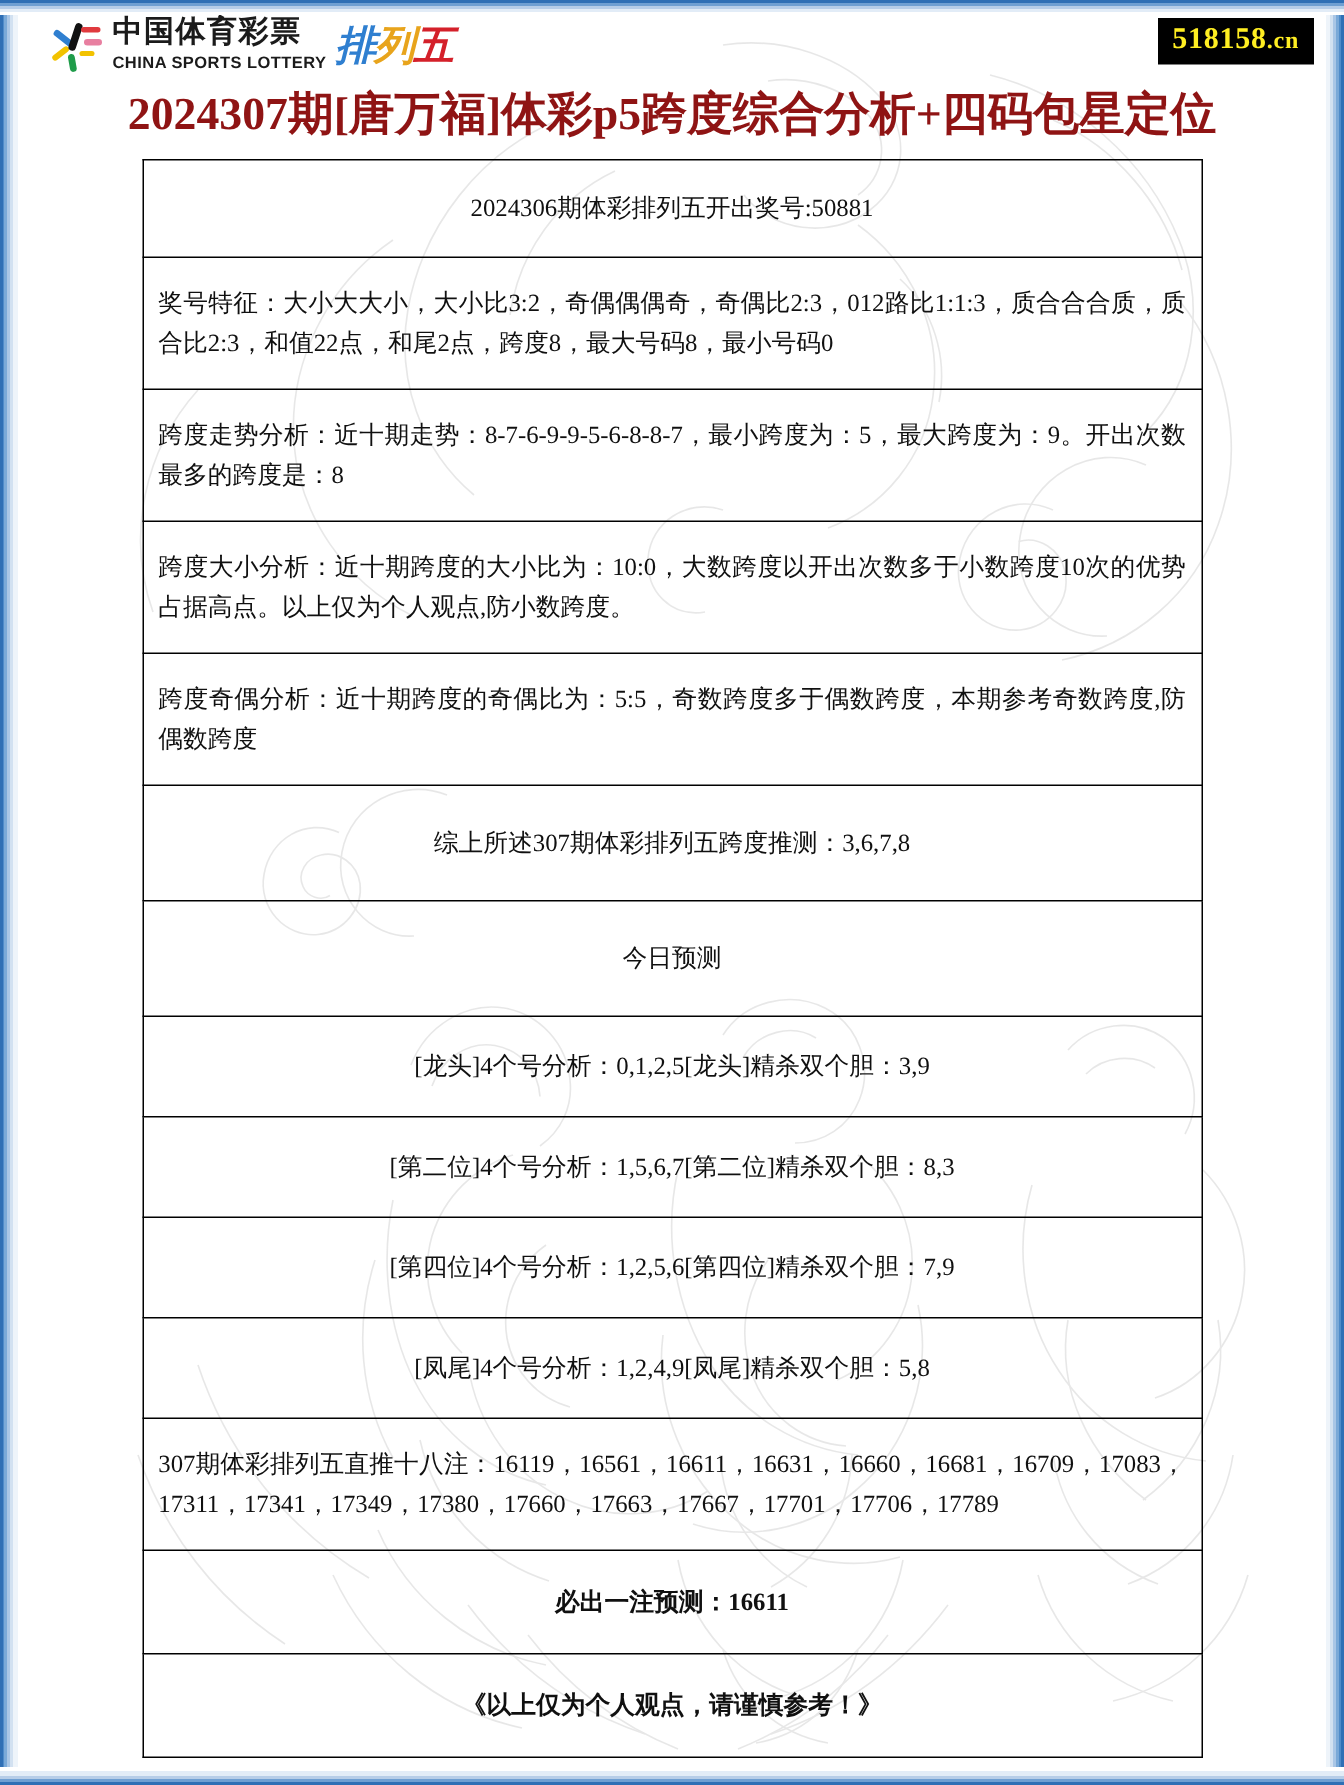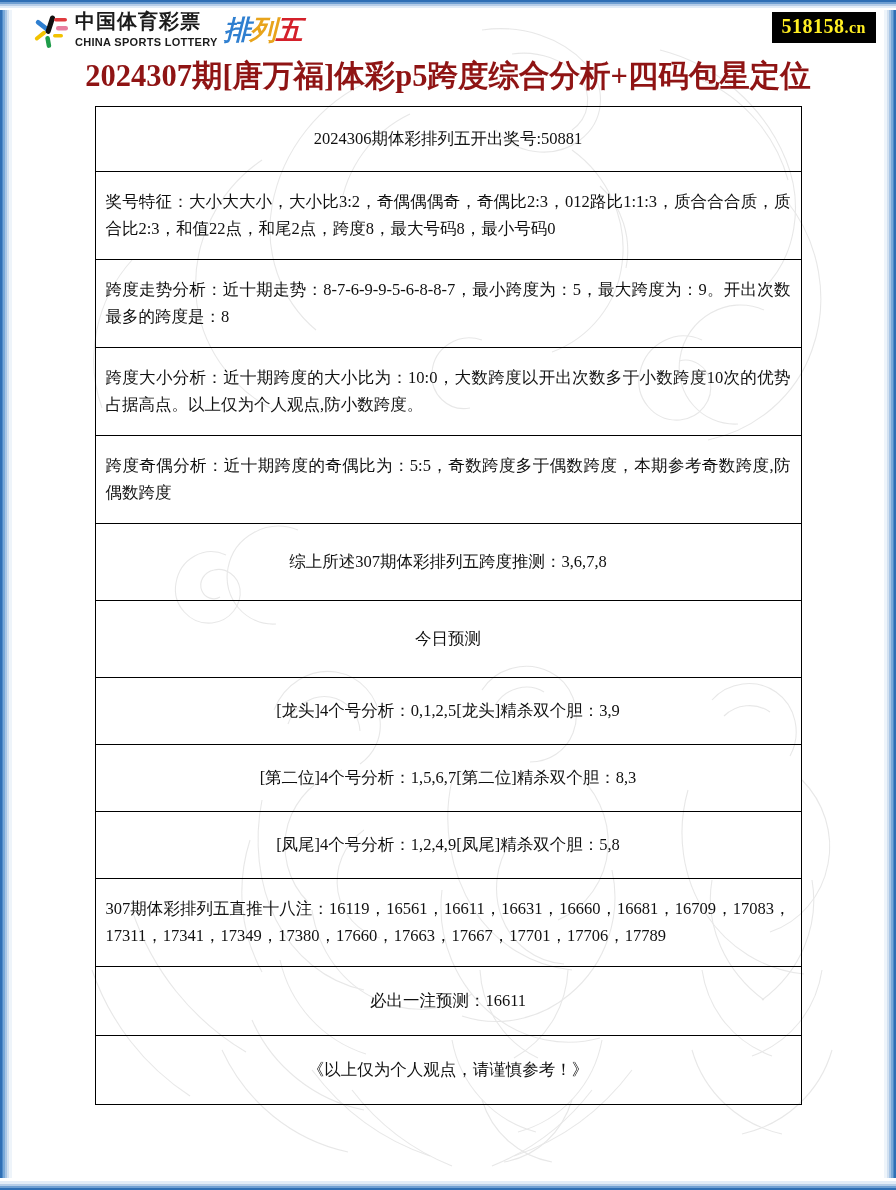--- a/index.html
+++ b/index.html
@@ -185,21 +185,21 @@
     color: #101010;
     font-family: "Liberation Serif", "DejaVu Serif", serif;
   }
   .cell.center { text-align: center; }
   .cell.just   { text-align: justify; text-align-last: left; }
 
   .row-head .cell { padding: 18px 10px 19px; }
   .row-tall .cell { padding: 16px 10px 17px; }
   .row-pos  .cell { padding: 19px 10px 20px; }
   .row-mid  .cell { padding: 24px 10px 25px; }
-  .row-note .cell { padding: 20px 10px 21px; }
+  .row-note .cell { padding: 20px 10px 21px; font-weight: bold; }
 
   .nowrap { white-space: nowrap; }
 </style>
 </head>
 <body>
 
 <div id="page">
 
   <svg id="bg-art" viewBox="0 0 872 1170" preserveAspectRatio="none" aria-hidden="true">
     <g fill="none" stroke="#9a9a9a" stroke-width="1.1" opacity="0.55">
@@ -345,20 +345,25 @@
             <div class="cell center nowrap">[龙头]4个号分析：0,1,2,5[龙头]精杀双个胆：3,9</div>
           </td>
         </tr>
         <tr class="row-pos">
           <td>
             <div class="cell center nowrap">[第二位]4个号分析：1,5,6,7[第二位]精杀双个胆：8,3</div>
           </td>
         </tr>
         <tr class="row-pos">
           <td>
+            <div class="cell center nowrap">[第四位]4个号分析：1,2,5,6[第四位]精杀双个胆：7,9</div>
+          </td>
+        </tr>
+        <tr class="row-pos">
+          <td>
             <div class="cell center nowrap">[凤尾]4个号分析：1,2,4,9[凤尾]精杀双个胆：5,8</div>
           </td>
         </tr>
 
         <tr class="row-tall">
           <td>
             <div class="cell just">307期体彩排列五直推十八注：16119，16561，16611，16631，16660，16681，16709，17083，17311，17341，17349，17380，17660，17663，17667，17701，17706，17789</div>
           </td>
         </tr>
 

